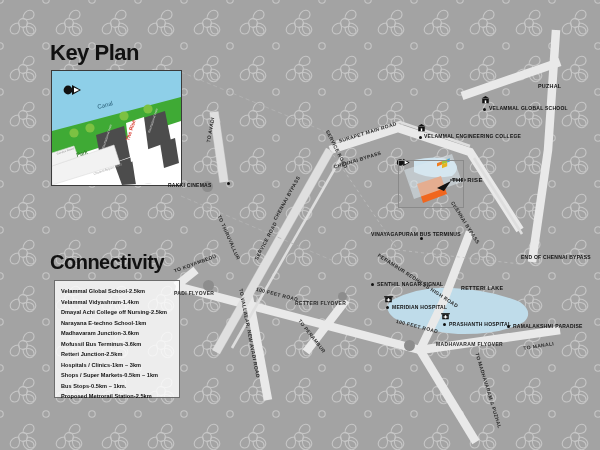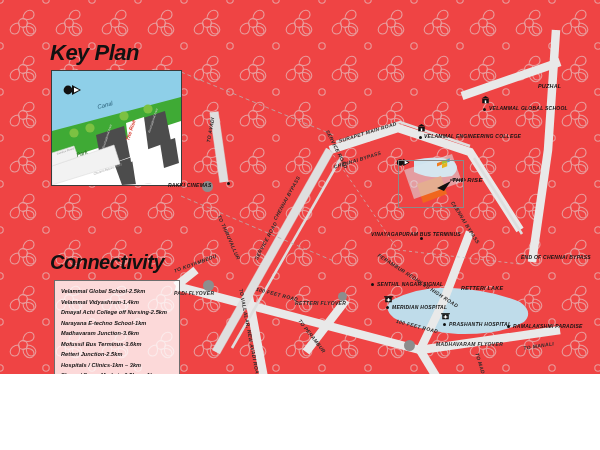--- a/index.html
+++ b/index.html
@@ -1,19 +1,19 @@
 <!DOCTYPE html>
 <html><head>
 <meta charset="utf-8">
 <style>
   html,body{margin:0;padding:0;background:#ffffff;}
   body{width:600px;height:450px;overflow:hidden;
        font-family:"Liberation Sans", sans-serif;}
 
-  #stage{position:relative;width:600px;height:374px;background:#ef4444;overflow:hidden;font-style:italic;}
+  #stage{position:relative;width:600px;height:450px;background:#a3a3a3;overflow:hidden;}
 
   
   #wallpaper{position:absolute;inset:0;opacity:.55;}
 
   
   #maplayer{position:absolute;inset:0;}
 
   
   #keyplan-title{position:absolute;left:50px;top:42px;font-size:22px;font-weight:bold;
        letter-spacing:-.5px;color:#111;line-height:1;}

